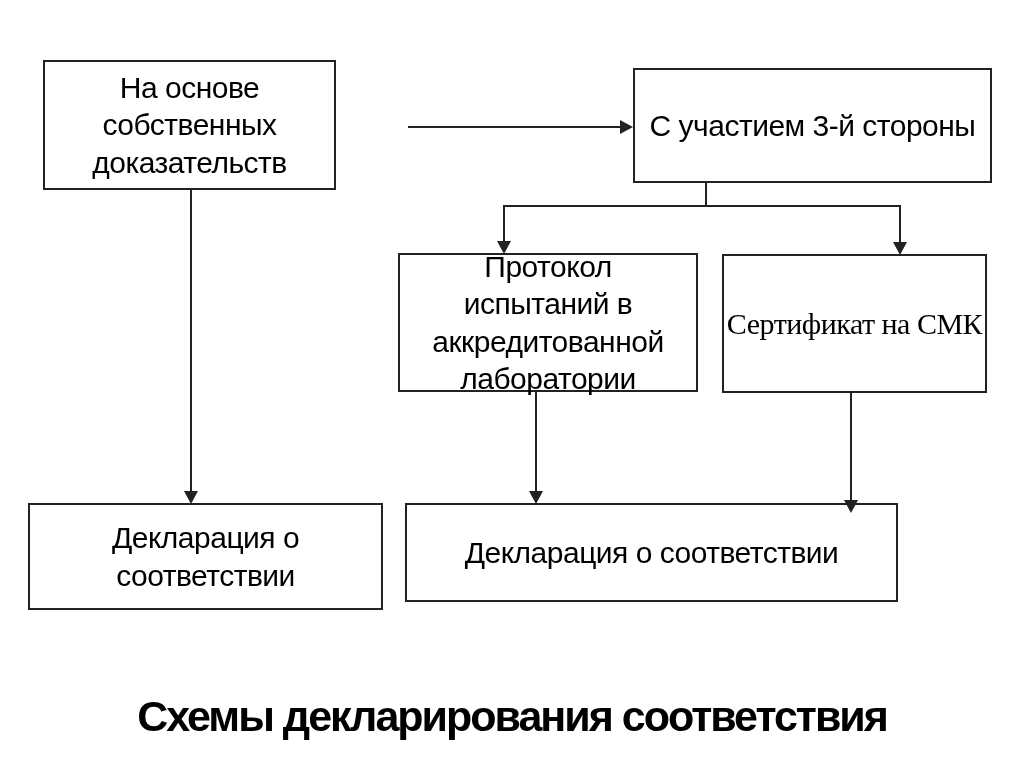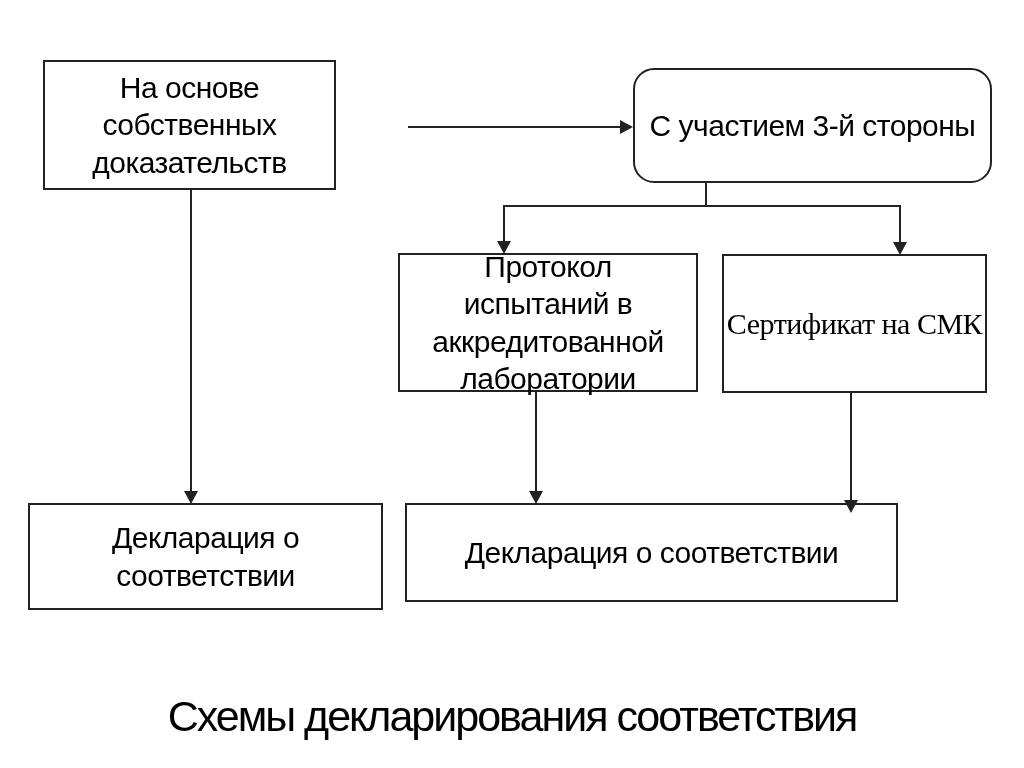--- a/index.html
+++ b/index.html
@@ -27,21 +27,21 @@
     text-align: center;
     font-size: 30px;
     line-height: 1.25;
     letter-spacing: -0.5px;
     color: #000000;
   }
   .node span { display: block; }
 
   
   .box-own        { left: 43px;  top: 60px;  width: 293px; height: 130px; }
-  .box-third      { left: 633px; top: 68px;  width: 359px; height: 115px; border-radius: 21px; }
+  .box-third      { left: 633px; top: 68px;  width: 359px; height: 115px; }
   .box-protocol   { left: 398px; top: 253px; width: 300px; height: 139px; padding: 0 12px; }
   .box-smk        { left: 722px; top: 254px; width: 265px; height: 139px; font-family: Liberation Serif, serif; }
   .box-decl-left  { left: 28px;  top: 503px; width: 355px; height: 107px; }
   .box-decl-wide  { left: 405px; top: 503px; width: 493px; height: 99px; }
 
   .line {
     position: absolute;
     background: #222222;
   }
   .arrow-down {
@@ -81,21 +81,21 @@
   .l-smk-decl    { left: 850px; top: 393px; width: 2px; height: 108px; }
   .a-smk-decl    { left: 844px; top: 500px; }
 
   .title {
     position: absolute;
     left: 0;
     top: 692px;
     width: 100%;
     text-align: center;
     font-size: 43px;
-    font-weight: normal;
+    font-weight: bold;
     letter-spacing: -2px;
     color: #000000;
   }
 </style>
 </head>
 <body>
 
 <div class="canvas">
 
   <div class="node box-own">

